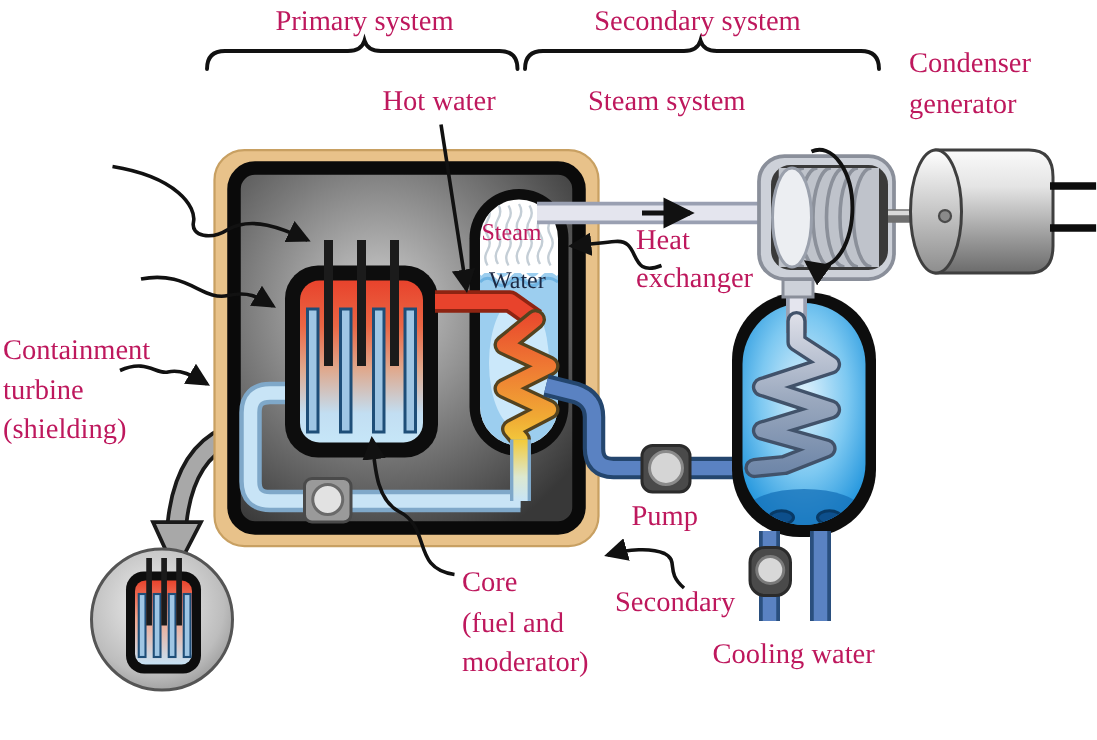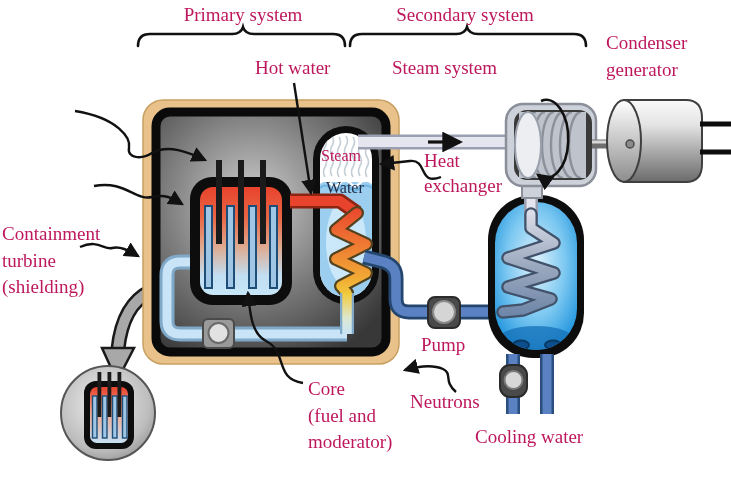--- a/index.html
+++ b/index.html
@@ -275,19 +275,19 @@
 <div class="lbl" style="left:606px;top:30px;">Condenser
 generator</div>
 <div class="lbl" style="left:2px;top:221px;">Containment
 turbine
 (shielding)</div>
 <div class="lbl small" style="left:321px;top:145px;">Steam</div>
 <div class="lbl small navy" style="left:326px;top:177px;">Water</div>
 <div class="lbl" style="left:424px;top:149px;line-height:1.3;">Heat
 exchanger</div>
 <div class="lbl" style="left:421px;top:332px;">Pump</div>
-<div class="lbl" style="left:410px;top:389px;">Neutrons</div>
+<div class="lbl" style="left:410px;top:389px;">Secondary</div>
 <div class="lbl" style="left:475px;top:424px;">Cooling water</div>
 <div class="lbl" style="left:308px;top:376px;">Core
 (fuel and
 moderator)</div>
 
 </div>
 
 </body></html>

